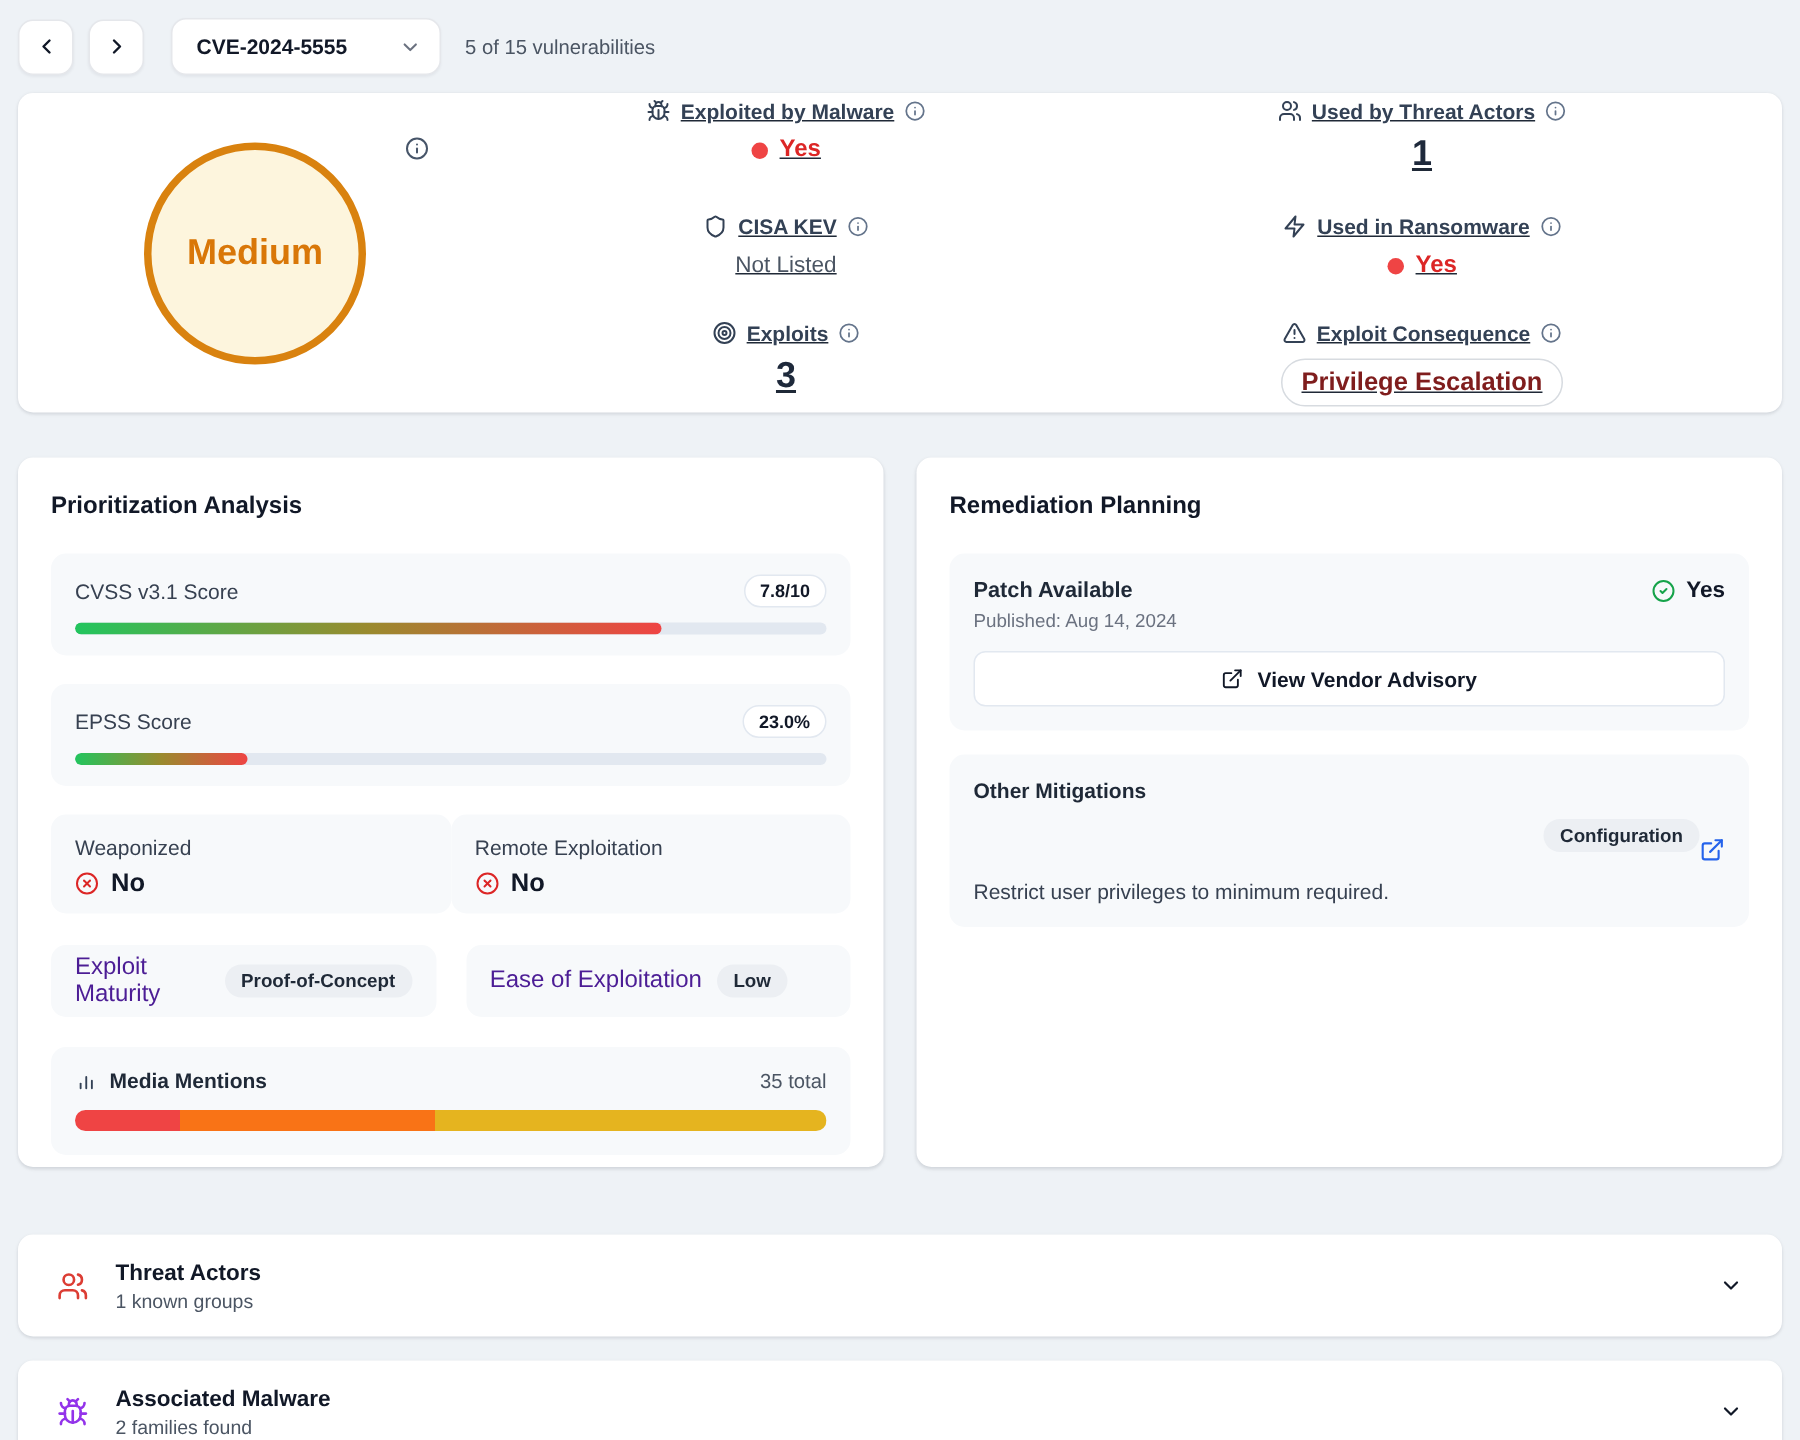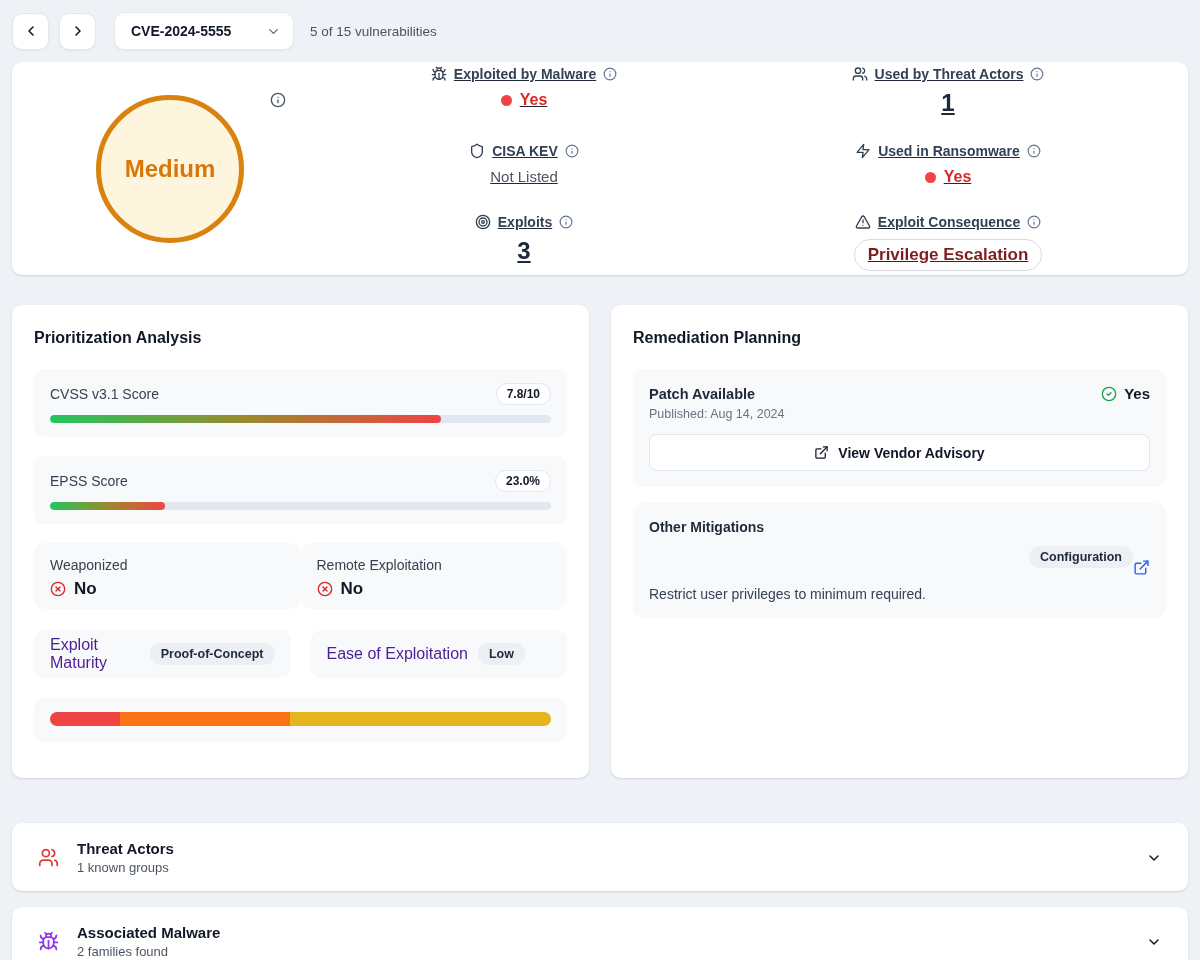--- a/index.html
+++ b/index.html
@@ -339,20 +339,31 @@
           <span class="kv-label">Exploit Maturity</span>
           <span class="pill-gray">Proof-of-Concept</span>
         </div>
         <div class="sub-box kv-box">
           <span class="kv-label">Ease of Exploitation</span>
           <span class="pill-gray">Low</span>
         </div>
       </div>
 
       <div class="sub-box media-box">
+        <div class="media-head">
+          <div class="media-title">
+            <svg class="ic" width="15" height="15" viewBox="0 0 24 24" fill="none" stroke="#334155" stroke-width="2" stroke-linecap="round">
+                <line x1="6" y1="20" x2="6" y2="15"></line>
+                <line x1="12" y1="20" x2="12" y2="8"></line>
+                <line x1="18" y1="20" x2="18" y2="12"></line>
+              </svg>
+            <span>Media Mentions</span>
+          </div>
+          <span class="media-total">35 total</span>
+        </div>
         <div class="media-bar">
           <div class="media-seg" style="width: 14%; background: rgb(239, 68, 68);"></div>
           <div class="media-seg" style="width: 34%; background: rgb(249, 115, 22);"></div>
           <div class="media-seg" style="width: 52%; background: rgb(229, 180, 31);"></div>
         </div>
       </div>
     </section>
 
     <section class="card panel">
       <h2 class="panel-title">Remediation Planning</h2>

